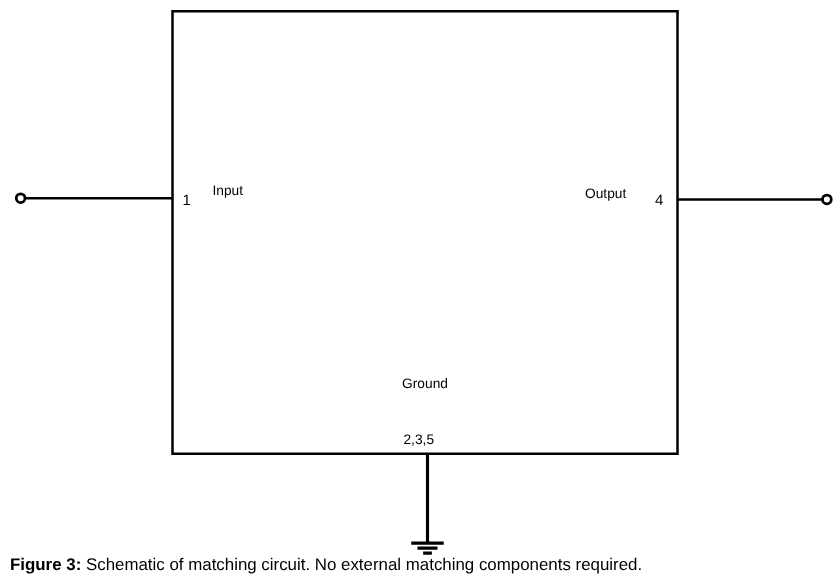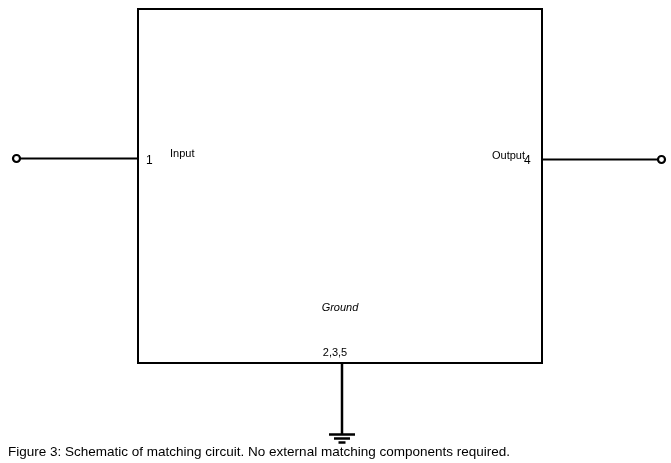--- a/index.html
+++ b/index.html
@@ -36,21 +36,21 @@
   .caption {
     position: absolute;
     left: 8px;
     top: 444px;
     color: #000000;
     font-size: 13.5px;
     line-height: 16px;
     white-space: nowrap;
   }
   .caption b {
-    font-weight: normal;
+    font-weight: bold;
   }
 </style>
 </head>
 <body>
 
 <div class="figure-wrap">
 
   <svg class="schematic-svg" width="671" height="463" viewBox="0 0 671 463">
 
     <rect x="138" y="9" width="404" height="354" fill="none" stroke="#000000" stroke-width="2"></rect>
@@ -67,25 +67,25 @@
       <line x1="329" y1="434.5" x2="355" y2="434.5" stroke="#000000" stroke-width="2.5"></line>
       <line x1="334" y1="438.5" x2="350" y2="438.5" stroke="#000000" stroke-width="2.5"></line>
       <line x1="338.5" y1="442.5" x2="345.5" y2="442.5" stroke="#000000" stroke-width="2.5"></line>
     </g>
   </svg>
 
   <div class="lbl pin-num" style="left:146px; top:153px;">1</div>
 
   <div class="lbl" style="left:170px; top:146px;">Input</div>
 
-  <div class="lbl" style="left:492px; top:148px;">Output</div>
+  <div class="lbl" style="left:468px; top:148px;">Output</div>
 
   <div class="lbl pin-num" style="left:524px; top:153px;">4</div>
 
-  <div class="lbl centered" style="left:340px; top:300px;font-style:italic;">Ground</div>
+  <div class="lbl centered" style="left:340px; top:300px;">Ground</div>
 
   <div class="lbl centered" style="left:335px; top:345px;">2,3,5</div>
 
   <div class="caption">
     <b>Figure 3:</b><span> Schematic of matching circuit. No external matching components required.</span>
   </div>
 
 </div>
 
 </body></html>

